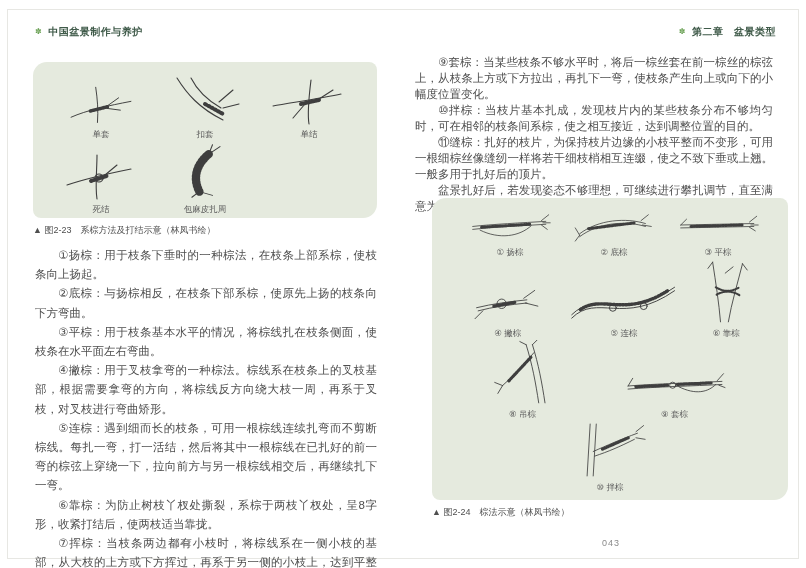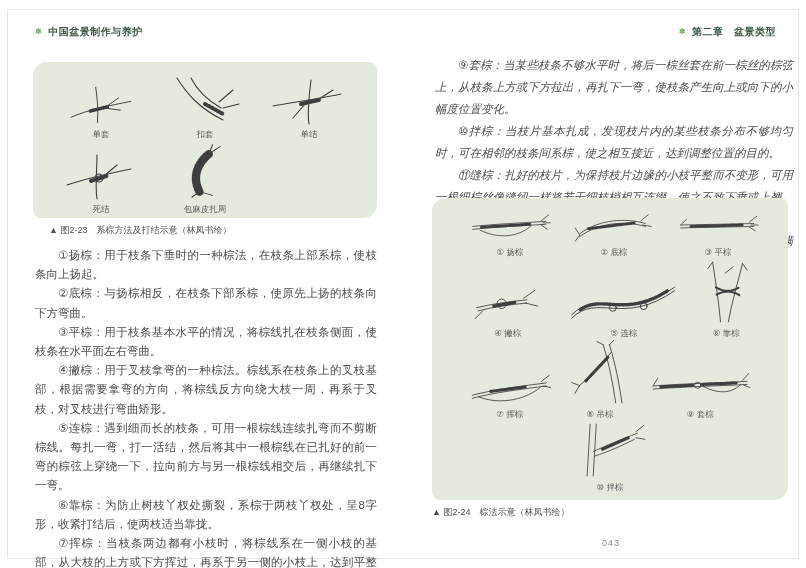--- a/index.html
+++ b/index.html
@@ -26,25 +26,25 @@
   .panel-23{left:33px;top:62px;width:344px;height:156px;
     display:grid;grid-template-columns:repeat(3,1fr);
     padding:12px 16px;align-items:end;justify-items:center;}
   .panel-24{left:29px;top:198px;width:356px;height:302px;
     display:flex;flex-direction:column;justify-content:space-evenly;
     padding:8px 26px;}
   .fig-item{display:flex;flex-direction:column;align-items:center;}
   .fig-label{font-size:8.5px;color:#5d5d5d;margin-top:3px;white-space:nowrap;}
   .fig-row{display:flex;justify-content:space-around;align-items:flex-end;}
   .caption{position:absolute;font-size:9px;color:#4f4f4f;}
-  .cap-23{left:49px;top:224px;}
+  .cap-23{left:33px;top:224px;}
   .cap-24{left:29px;top:506px;}
   .bodytext{position:absolute;text-align:justify;font-size:11.5px;line-height:19.2px;}
   .body-left{left:35px;top:246px;width:342px;}
-  .body-right{left:32px;top:54px;width:358px;line-height:22px;font-style:italic;}
+  .body-right{left:12px;top:54px;width:358px;line-height:16px;}
   .bodytext p{margin:0;text-indent:2em;}
   .pagenum{position:absolute;top:538px;width:40px;text-align:center;
     font-size:9px;color:#8a8a8a;letter-spacing:1px;}
   .pn-left{left:163px;}
   .pn-right{left:188px;}
   
   .sk path,.sk circle,.sk ellipse{fill:none;stroke:#3e3e3e;stroke-width:1.1;stroke-linecap:round;}
   .sk .coil{stroke-width:4;stroke-dasharray:1.8 1.8;}
   .sk .coil3{stroke-width:2.6;stroke-dasharray:1.6 1.6;}
   .sk .hatch{stroke-width:9;stroke-dasharray:1.2 2.2;}
@@ -219,31 +219,20 @@
           <path d="M16,4 L10,12"></path>
             <path d="M54,6 L60,14"></path>
             <path d="M32,18 L42,10"></path>
         </svg>
         <figcaption class="fig-label">⑥ 靠棕</figcaption>
       </figure>
     </div>
 
     <div class="fig-row">
       <figure class="fig-item" style="margin:0">
-        <svg class="sk" width="96" height="40" viewBox="0 0 110 52">
-          <path d="M6,38 C36,30 72,26 102,22"></path>
-            <path d="M6,42 C36,34 72,30 102,26"></path>
-          <path class="coil" d="M30,33 L76,27"></path>
-          <path d="M14,40 C44,52 78,42 94,28"></path>
-          <path d="M96,20 L106,12"></path>
-            <path d="M98,26 L108,28"></path>
-        </svg>
-        <figcaption class="fig-label">⑦ 挥棕</figcaption>
-      </figure>
-      <figure class="fig-item" style="margin:0">
         <svg class="sk" width="70" height="66" viewBox="0 0 84 84">
           <path d="M62,80 C58,54 54,32 46,6"></path>
             <path d="M70,80 C66,54 62,32 54,6"></path>
           <path d="M16,58 C30,46 44,30 56,16"></path>
           <path class="coil" d="M24,52 L52,22"></path>
           <path d="M16,58 L6,54"></path>
             <path d="M16,58 L10,68"></path>
           <path d="M46,6 L38,2"></path>
             <path d="M54,6 L60,0"></path>
         </svg>

